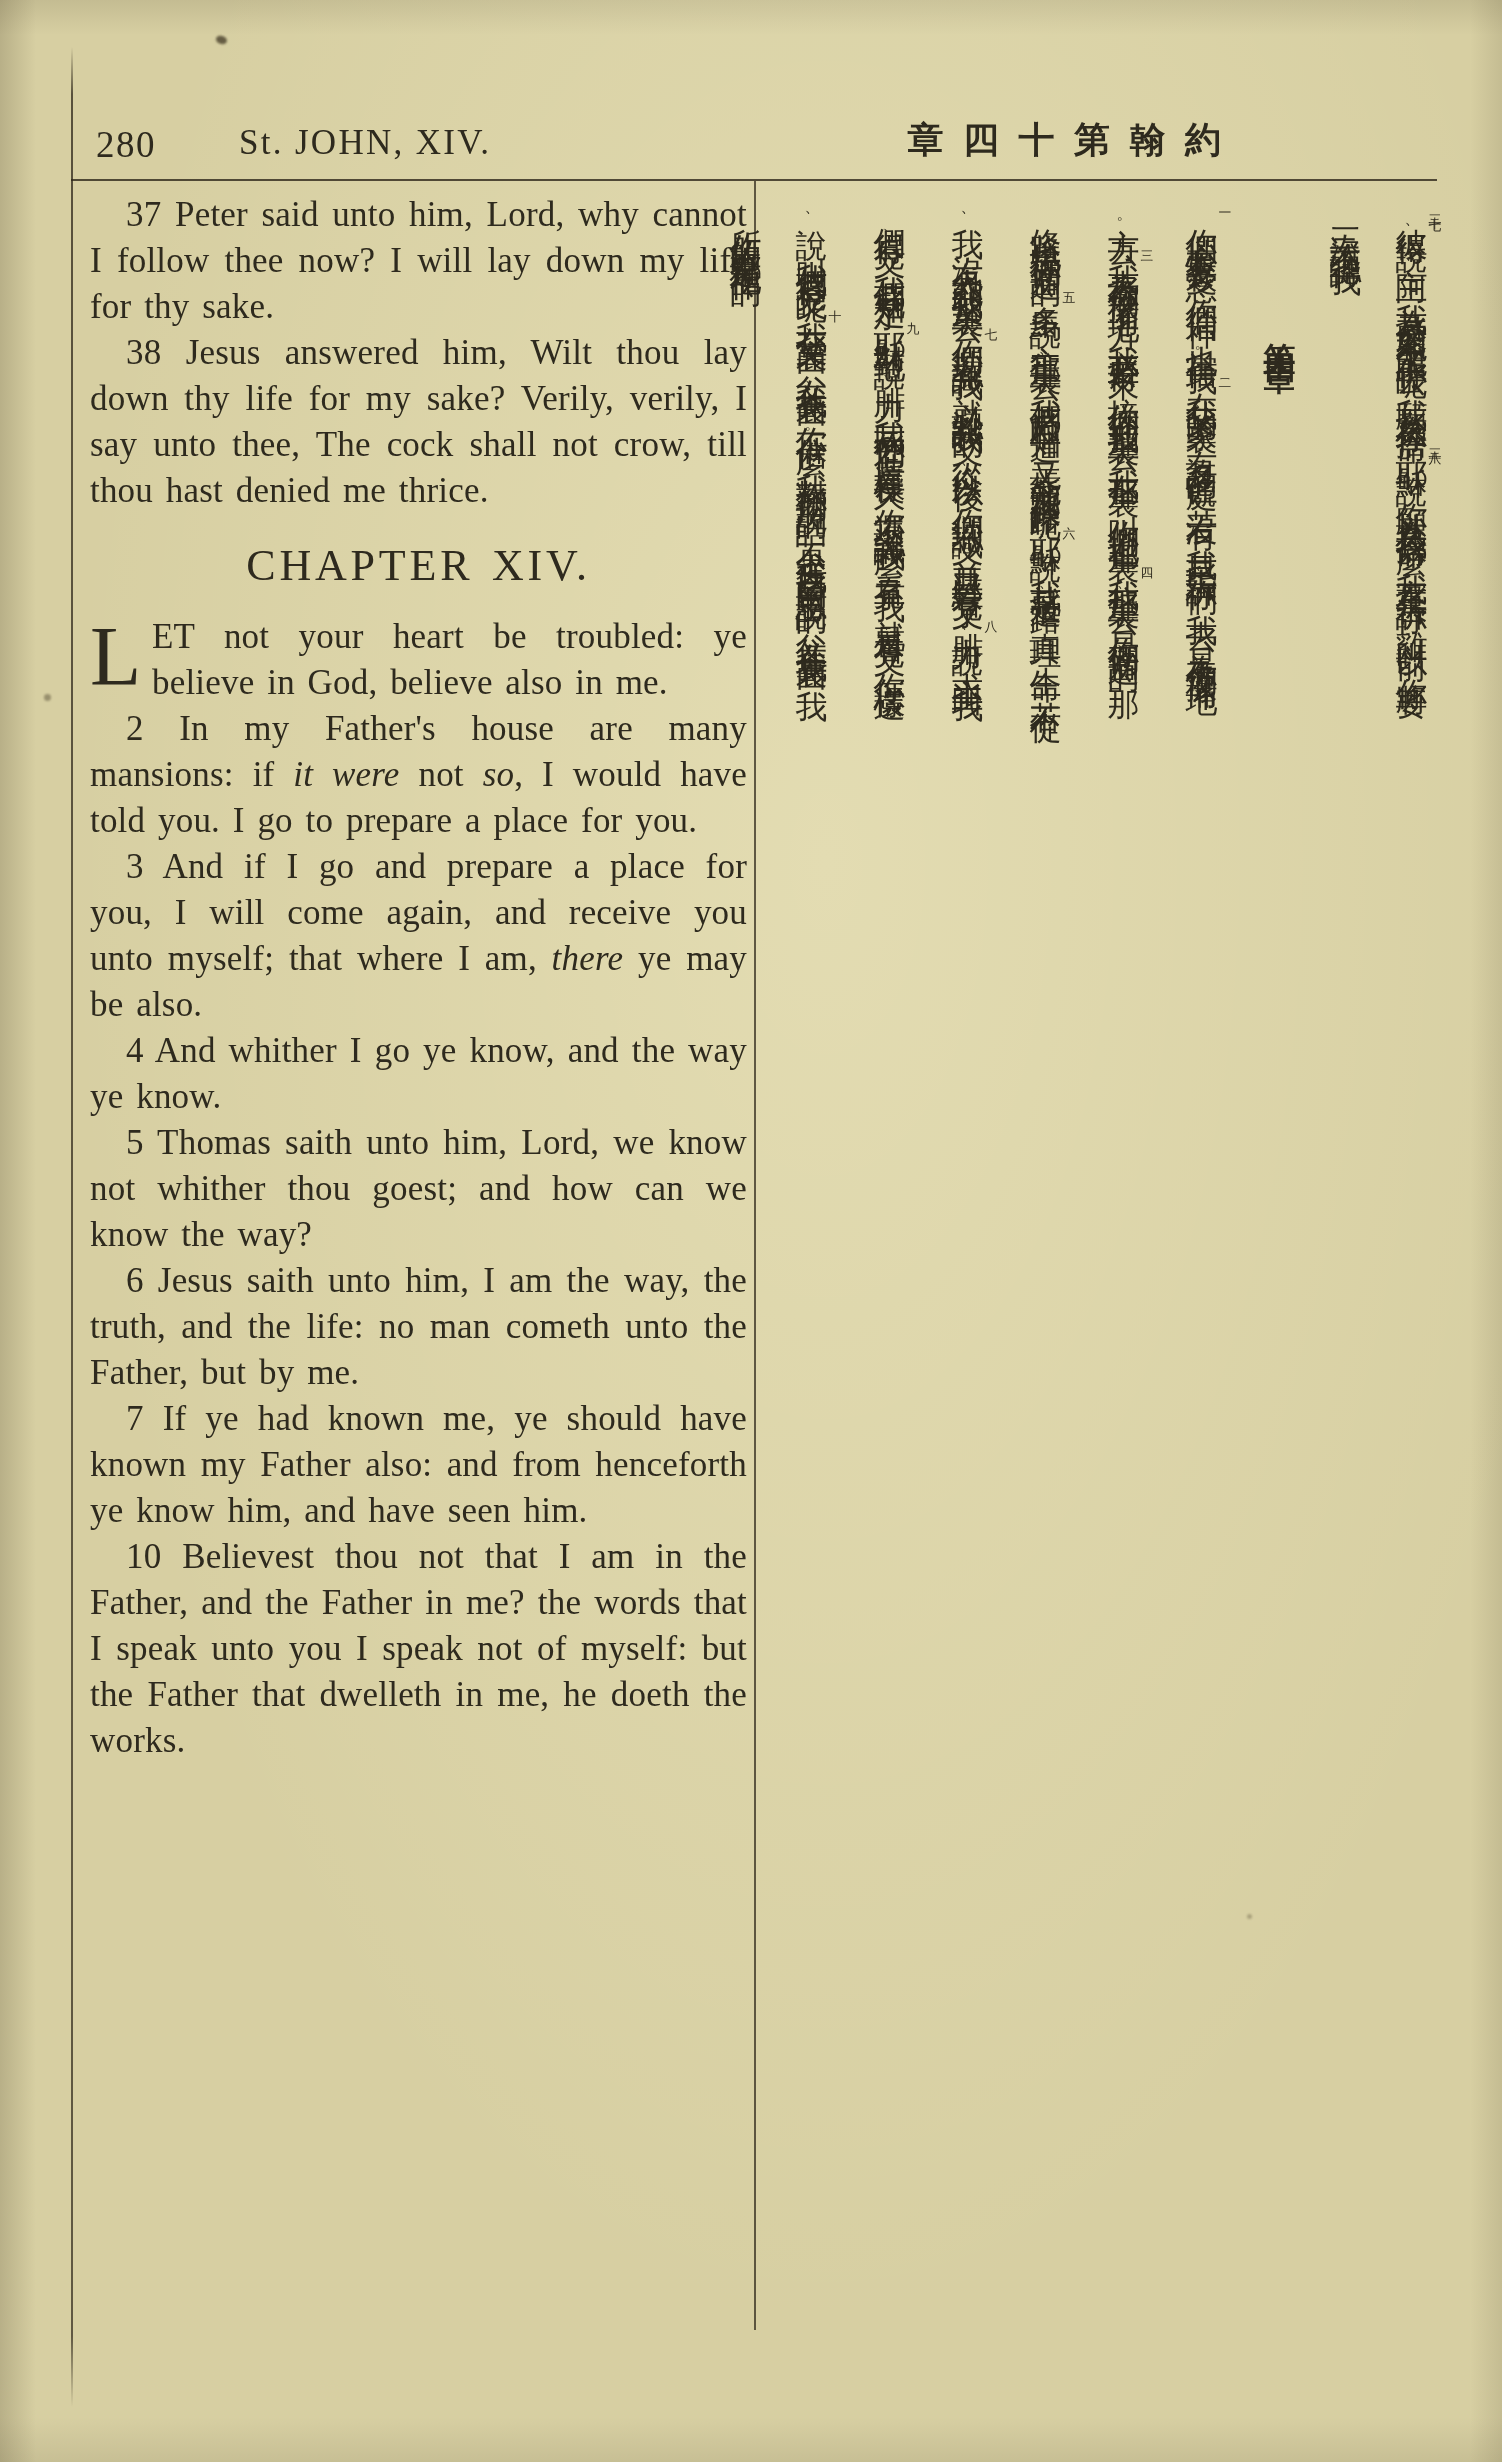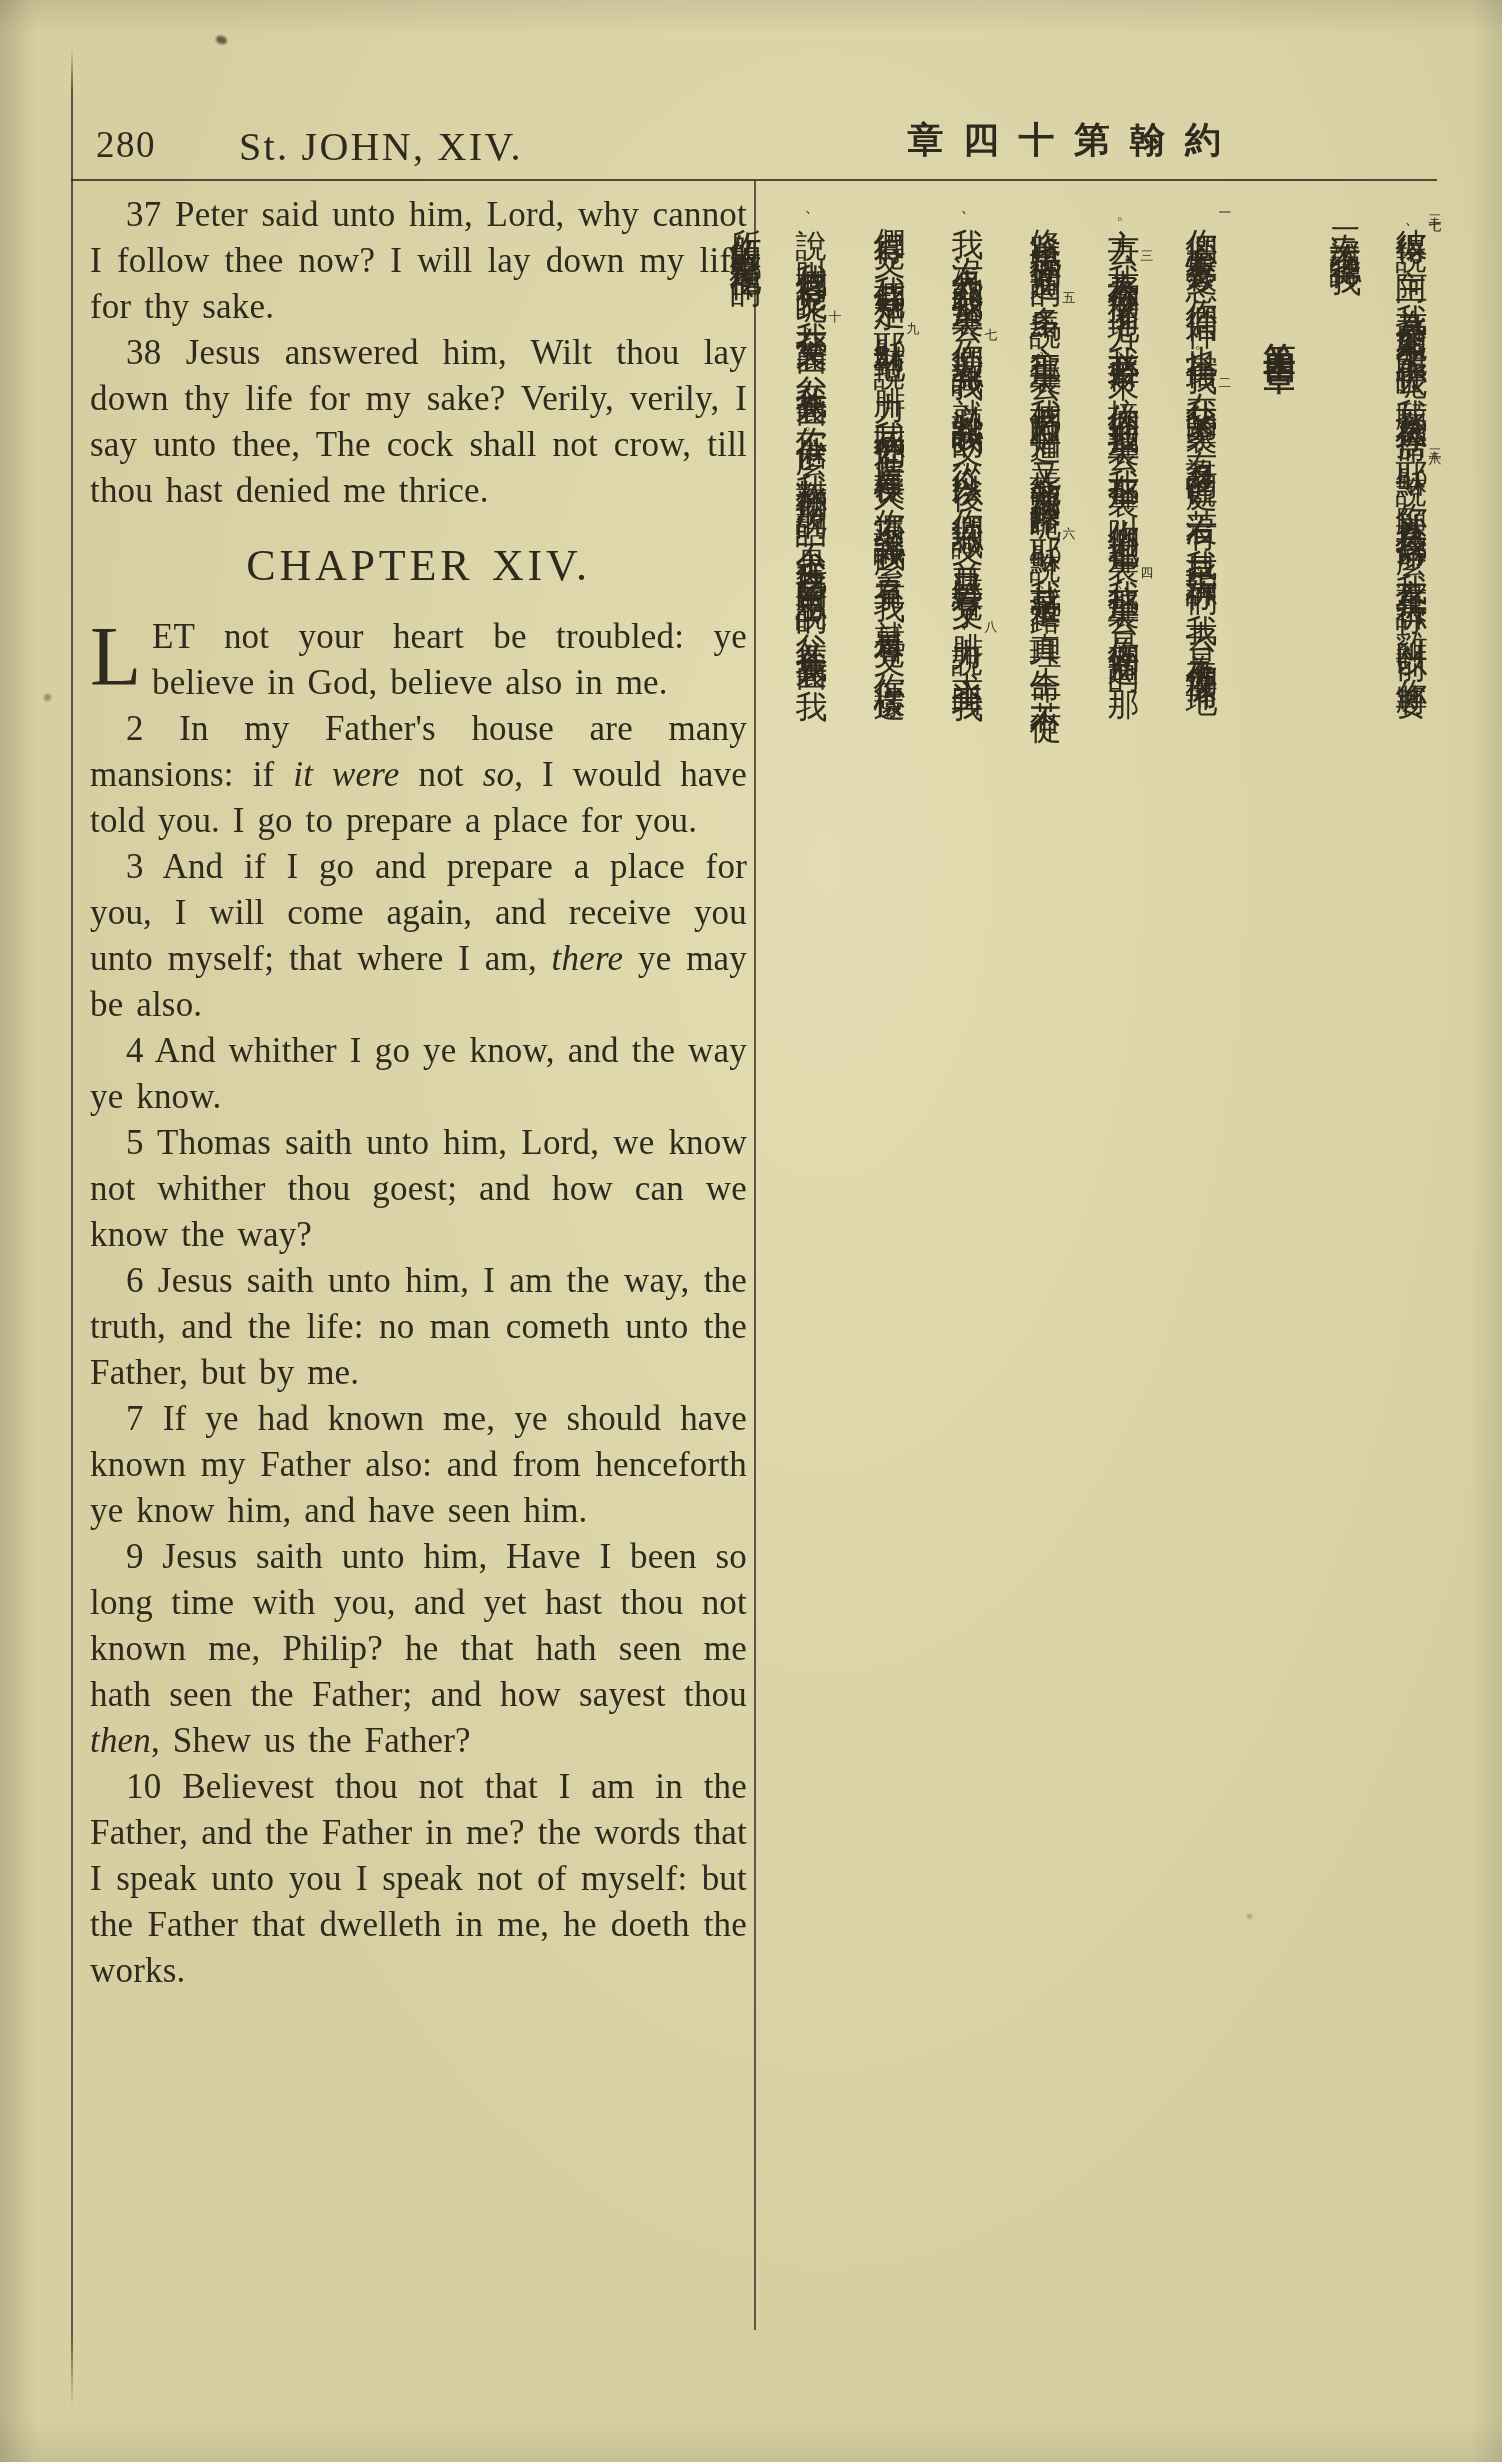--- a/index.html
+++ b/index.html
@@ -32,21 +32,21 @@
   .col-divider {
     position:absolute; left:754px; top:181px; width:2.3px; height:2149px;
     background:rgba(45,38,25,0.72);
   }
   .page-num {
     position:absolute; left:96px; top:123px;
     font-size:37px; letter-spacing:1.5px;
   }
   .title-en {
     position:absolute; left:239px; top:123px;
-    font-size:40px; letter-spacing:2.3px;
+    font-size:35px; letter-spacing:2.3px;
   }
   .title-cn {
     position:absolute; left:826px; top:116px; width:496px;
     text-align:center; font-size:36px; letter-spacing:19.5px;
     font-weight:700; white-space:nowrap;
   }
   .english {
     position:absolute; left:90px; top:192px; width:657px;
     font-size:35px; line-height:46px; text-align:justify;
     word-spacing:3.8px; letter-spacing:0.2px;
@@ -94,21 +94,20 @@
       <p class="verse"><span>37 Peter said unto him, Lord, why cannot I follow thee now? I will lay down my life for thy sake.</span></p>
       <p class="verse"><span>38 Jesus answered him, Wilt thou lay down thy life for my sake? Verily, verily, I say unto thee, The cock shall not crow, till thou hast denied me thrice.</span></p>
       <p class="chapter-heading"><span>CHAPTER XIV.</span></p>
       <p class="verse no-indent"><span class="dropcap">L</span><span>ET not your heart be troubled: ye believe in God, believe also in me.</span></p>
       <p class="verse"><span>2 In my Father's house are many mansions: if </span><i>it were</i><span> not </span><i>so</i><span>, I would have told you. I go to prepare a place for you.</span></p>
       <p class="verse"><span>3 And if I go and prepare a place for you, I will come again, and receive you unto myself; that where I am, </span><i>there</i><span> ye may be also.</span></p>
       <p class="verse"><span>4 And whither I go ye know, and the way ye know.</span></p>
       <p class="verse"><span>5 Thomas saith unto him, Lord, we know not whither thou goest; and how can we know the way?</span></p>
       <p class="verse"><span>6 Jesus saith unto him, I am the way, the truth, and the life: no man cometh unto the Father, but by me.</span></p>
       <p class="verse"><span>7 If ye had known me, ye should have known my Father also: and from henceforth ye know him, and have seen him.</span></p>
-      <p class="verse"><span>9 Jesus saith unto him, Have I been so long time with you, and yet hast thou not known me, Philip? he that hath seen me hath seen the Father; and how sayest thou </span><i>then</i><span>, Shew us the Father?</span></p>
       <p class="verse"><span>10 Believest thou not that I am in the Father, and the Father in me? the words that I speak unto you I speak not of myself: but the Father that dwelleth in me, he doeth the works.</span></p>
     </div>
   <div class="chinese">
       <div class="vcol"><ruby>彼<rt class="vnum">三〸七</rt></ruby>得說<span class="punct">、</span>主阿<span class="punct">、</span>我為甚麼如今不能跟你去呢<span class="punct">、</span>我願意為你捨命<span class="punct">。</span><ruby>耶<rt class="vnum">三〸八</rt></ruby>穌說<span class="punct">、</span>你願意為我捨命麼<span class="punct">。</span>我實在告訴你<span class="punct">、</span>雞叫以前<span class="punct">、</span>你將要</div>
       <div class="vcol">三次說不認得我<span class="punct">。</span></div>
       <div class="vcol vcol-heading">第十四章</div>
       <div class="vcol"><ruby>你<rt class="vnum">一</rt></ruby>們心裏不要憂愁<span class="punct">、</span>你們信神<span class="punct">、</span>也當信我<span class="punct">。</span><ruby>在<rt class="vnum">二</rt></ruby>我父的家裏<span class="punct">、</span>有許多的住處<span class="punct">、</span>若沒有<span class="punct">、</span>我早已告訴你們<span class="punct">、</span>我去<span class="punct">、</span>是為你們豫備地</div>
       <div class="vcol">方去<span class="punct">。</span><ruby>我<rt class="vnum">三</rt></ruby>去為你們豫備了地方<span class="punct">、</span>我必要再來<span class="punct">、</span>接你們到我那裏去<span class="punct">、</span>我在那裏<span class="punct">、</span>叫你們也在那裏<span class="punct">。</span><ruby>我<rt class="vnum">四</rt></ruby>往那裏去<span class="punct">、</span>是你們知道的<span class="punct">、</span>那</div>
       <div class="vcol">條路也是你們知道的<span class="punct">。</span><ruby>多<rt class="vnum">五</rt></ruby>馬說<span class="punct">、</span>主往那裏去<span class="punct">、</span>我們尚且不知道<span class="punct">、</span>又焉能知道那條路呢<span class="punct">。</span><ruby>耶<rt class="vnum">六</rt></ruby>穌說<span class="punct">、</span>我就是道路<span class="punct">、</span>真理<span class="punct">、</span>生命<span class="punct">、</span>若不從</div>
       <div class="vcol">我<span class="punct">、</span>沒有人能到我父那裏去<span class="punct">。</span><ruby>你<rt class="vnum">七</rt></ruby>們若認識我<span class="punct">、</span>就必認識我的父<span class="punct">、</span>從今以後<span class="punct">、</span>你們認識父<span class="punct">、</span>並且已經看見父了<span class="punct">。</span><ruby>腓<rt class="vnum">八</rt></ruby>力說<span class="punct">、</span>求主叫我</div>

